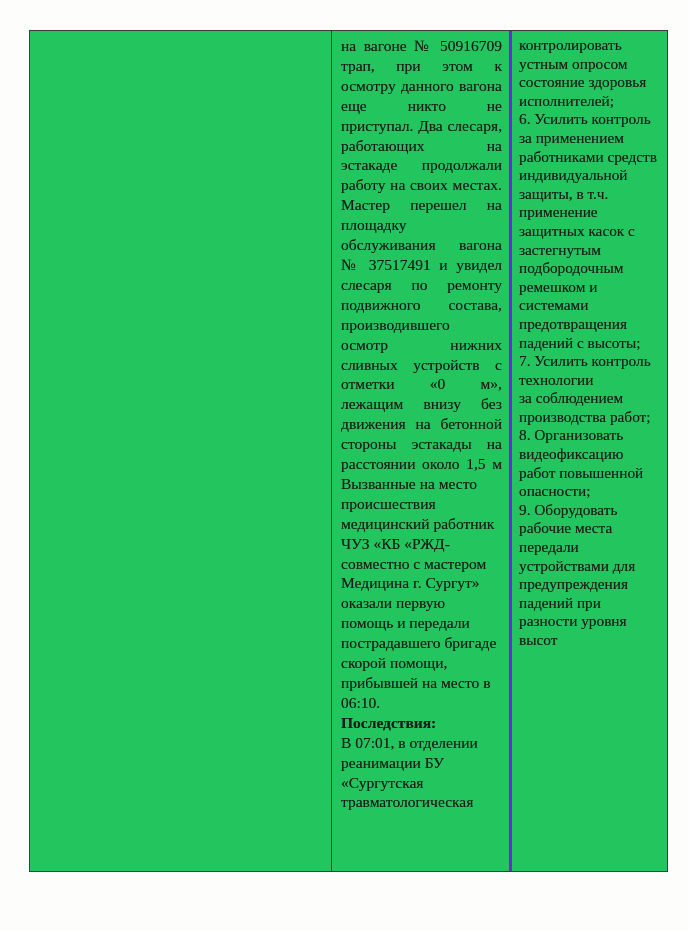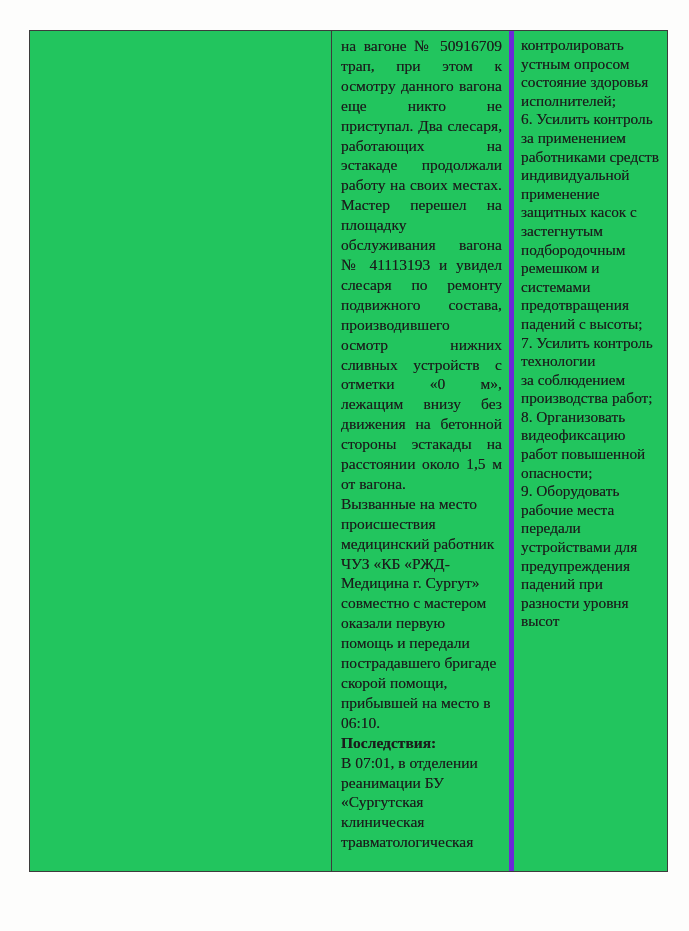--- a/index.html
+++ b/index.html
@@ -33,21 +33,21 @@
     overflow: hidden;
   }
   .cell-1 { width: 301px; }
   .cell-2 {
     width: 178px;
     border-left: 1px solid #3c3c3c;
     padding: 5px 7px 0 9px;
   }
   .cell-3 {
     flex: 1;
-    border-left: 5px solid #6d28d9;
+    border-left: 3px solid #6d28d9;
     padding: 5px 2px 0 7px;
   }
   .para { margin: 0; }
   .line {
     white-space: normal;
     text-shadow: 0 0 0.5px rgba(20,20,20,0.55);
   }
   .cell-2 .line { font-size: 15.5px; line-height: 19.9px; }
   .cell-3 .line { font-size: 15.3px; line-height: 18.6px; }
   .just {
@@ -68,70 +68,69 @@
           <div class="line just">трап, при этом к</div>
           <div class="line just">осмотру данного вагона</div>
           <div class="line just">еще никто не</div>
           <div class="line just">приступал. Два слесаря,</div>
           <div class="line just">работающих на</div>
           <div class="line just">эстакаде продолжали</div>
           <div class="line just">работу на своих местах.</div>
           <div class="line just">Мастер перешел на</div>
           <div class="line just">площадку</div>
           <div class="line just">обслуживания вагона</div>
-          <div class="line just">№ 41113193 и увидел</div>
+          <div class="line just">№ 37517491 и увидел</div>
           <div class="line just">слесаря по ремонту</div>
           <div class="line just">подвижного состава,</div>
           <div class="line just">производившего</div>
           <div class="line just">осмотр нижних</div>
           <div class="line just">сливных устройств с</div>
           <div class="line just">отметки «0 м»,</div>
           <div class="line just">лежащим внизу без</div>
           <div class="line just">движения на бетонной</div>
           <div class="line just">стороны эстакады на</div>
           <div class="line just">расстоянии около 1,5 м</div>
-          <div class="line">от вагона.</div>
         </div>
         <div class="para">
           <div class="line">Вызванные на место</div>
           <div class="line">происшествия</div>
           <div class="line">медицинский работник</div>
           <div class="line">ЧУЗ «КБ «РЖД-</div>
+          <div class="line">совместно с мастером</div>
           <div class="line">Медицина г. Сургут»</div>
-          <div class="line">совместно с мастером</div>
           <div class="line">оказали первую</div>
           <div class="line">помощь и передали</div>
           <div class="line">пострадавшего бригаде</div>
           <div class="line">скорой помощи,</div>
           <div class="line">прибывшей на место в</div>
           <div class="line">06:10.</div>
         </div>
         <div class="para bold">
           <div class="line">Последствия:</div>
         </div>
         <div class="para">
           <div class="line">В 07:01, в отделении</div>
           <div class="line">реанимации БУ</div>
           <div class="line">«Сургутская</div>
-          <div class="line">клиническая</div>
           <div class="line">травматологическая</div>
         </div>
       </div>
     <div class="cell cell-3">
         <div class="para">
           <div class="line">контролировать</div>
           <div class="line">устным опросом</div>
           <div class="line">состояние здоровья</div>
           <div class="line">исполнителей;</div>
         </div>
         <div class="para">
           <div class="line">6. Усилить контроль</div>
           <div class="line">за применением</div>
           <div class="line">работниками средств</div>
           <div class="line">индивидуальной</div>
+          <div class="line">защиты, в т.ч.</div>
           <div class="line">применение</div>
           <div class="line">защитных касок с</div>
           <div class="line">застегнутым</div>
           <div class="line">подбородочным</div>
           <div class="line">ремешком и</div>
           <div class="line">системами</div>
           <div class="line">предотвращения</div>
           <div class="line">падений с высоты;</div>
         </div>
         <div class="para">

